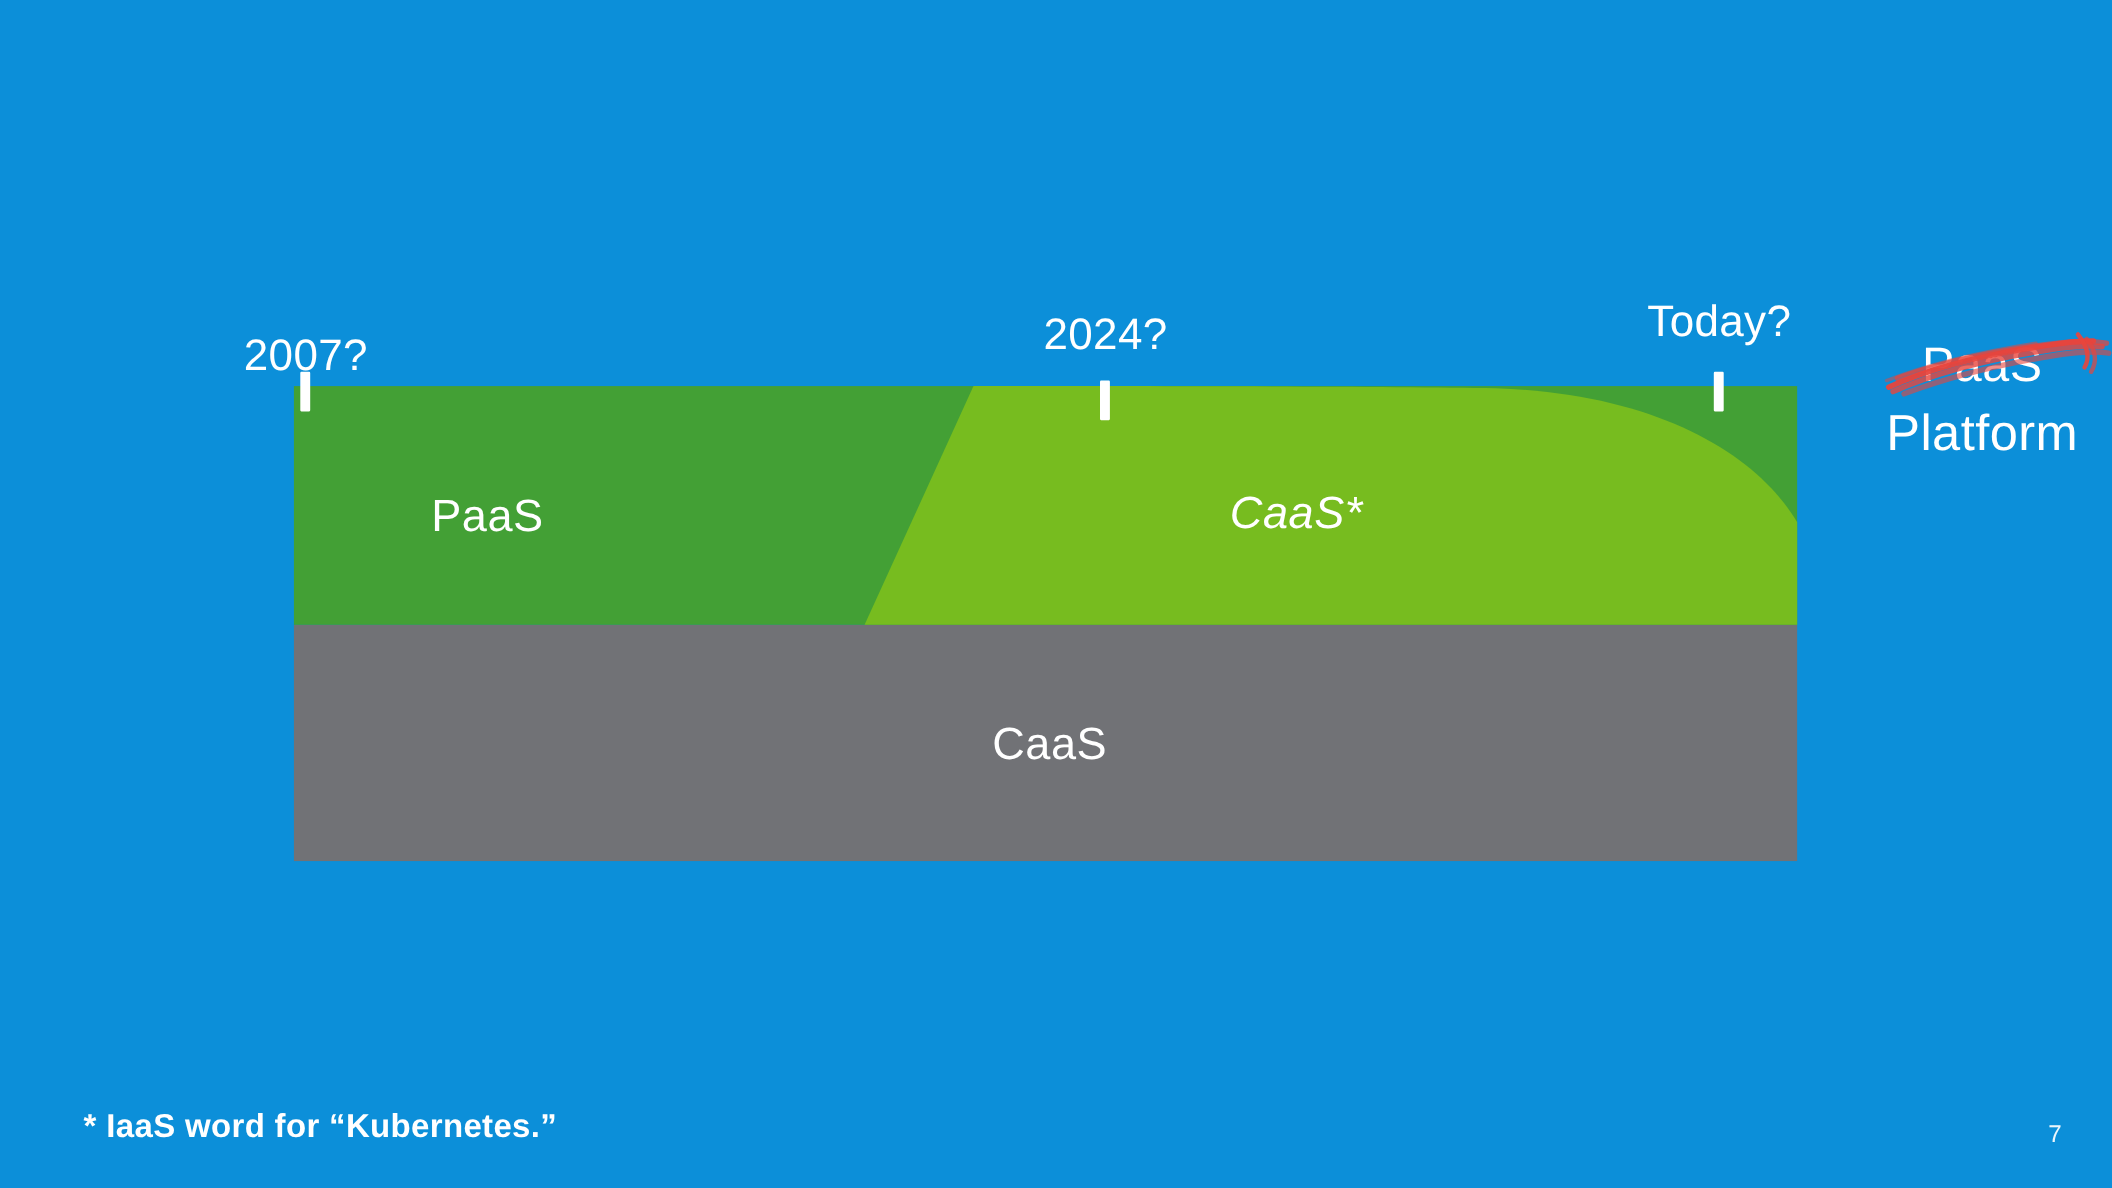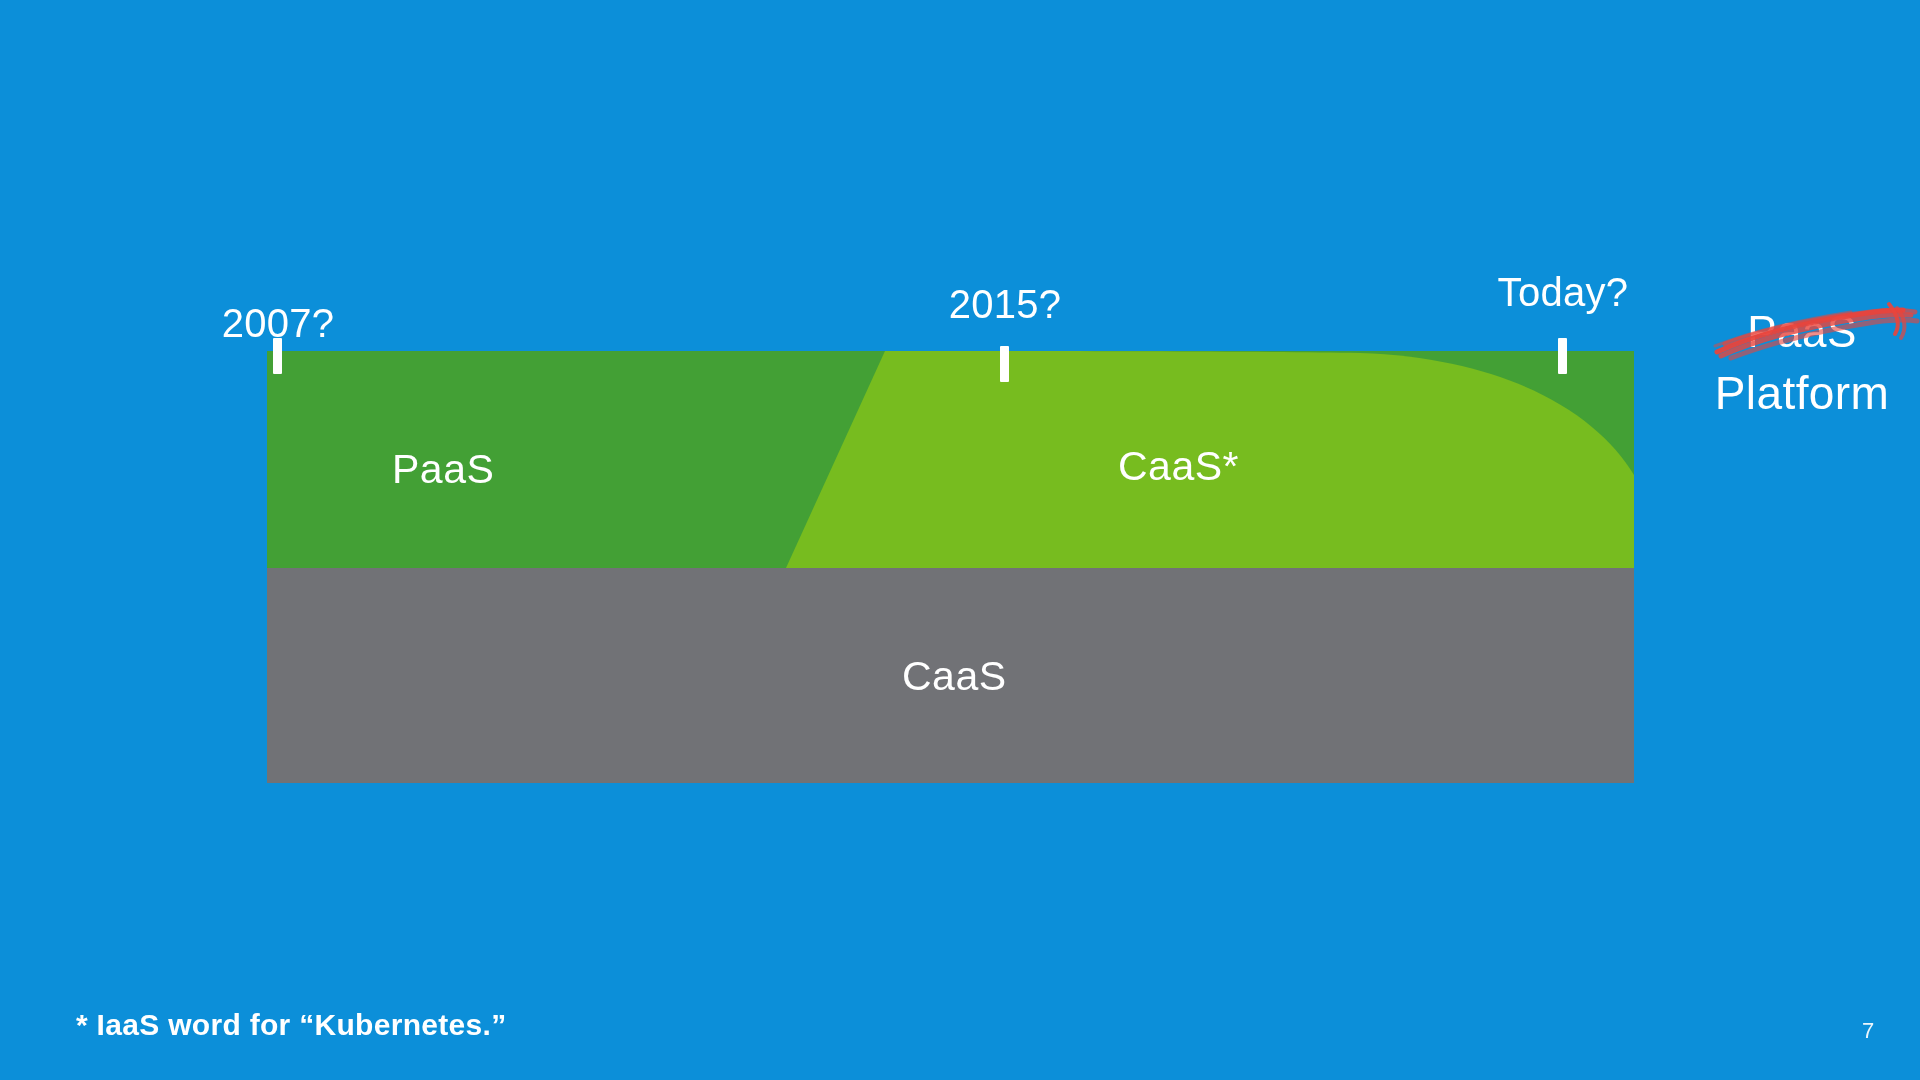--- a/index.html
+++ b/index.html
@@ -37,21 +37,21 @@
   .layer-label {
     position: absolute;
     color: #ffffff;
     font-size: 41px;
     font-weight: 400;
     letter-spacing: 0.5px;
     white-space: nowrap;
     pointer-events: none;
   }
   #label-paas  { left: 392px;  top: 446px; }
-  #label-caas  { left: 1118px; top: 443px; }
+  #label-caas  { left: 1118px; top: 443px; font-style: italic; }
   #label-iaas  { left: 902px;  top: 653px; }
 
   
   .tick-mark {
     position: absolute;
     width: 9px;
     height: 36px;
     background: #ffffff;
     border-radius: 1px;
   }
@@ -157,21 +157,21 @@
   <div class="layer-label" id="label-paas">PaaS</div>
 
   <div class="layer-label" id="label-caas">CaaS*</div>
 
   <div class="layer-label" id="label-iaas">CaaS</div>
 
   <div class="tick-mark" id="tick-2007"></div>
   <div class="year-caption" id="cap-2007">2007?</div>
 
   <div class="tick-mark" id="tick-2019"></div>
-  <div class="year-caption" id="cap-2019">2015?</div>
+  <div class="year-caption" id="cap-2019">2024?</div>
 
   <div class="tick-mark" id="tick-today"></div>
   <div class="year-caption" id="cap-today">Today?</div>
 
   <div id="right-annotation">
     <span id="strike-wrap">
       <span id="paas-struck">PaaS</span>
       <svg id="scribble-svg" viewBox="0 0 215 80">
         <g fill="none" stroke="#e8453c" stroke-width="5" stroke-linecap="round">
           <path d="M6,58 C45,40 95,28 150,20 C168,17 180,16 192,16" opacity="0.95"></path>

